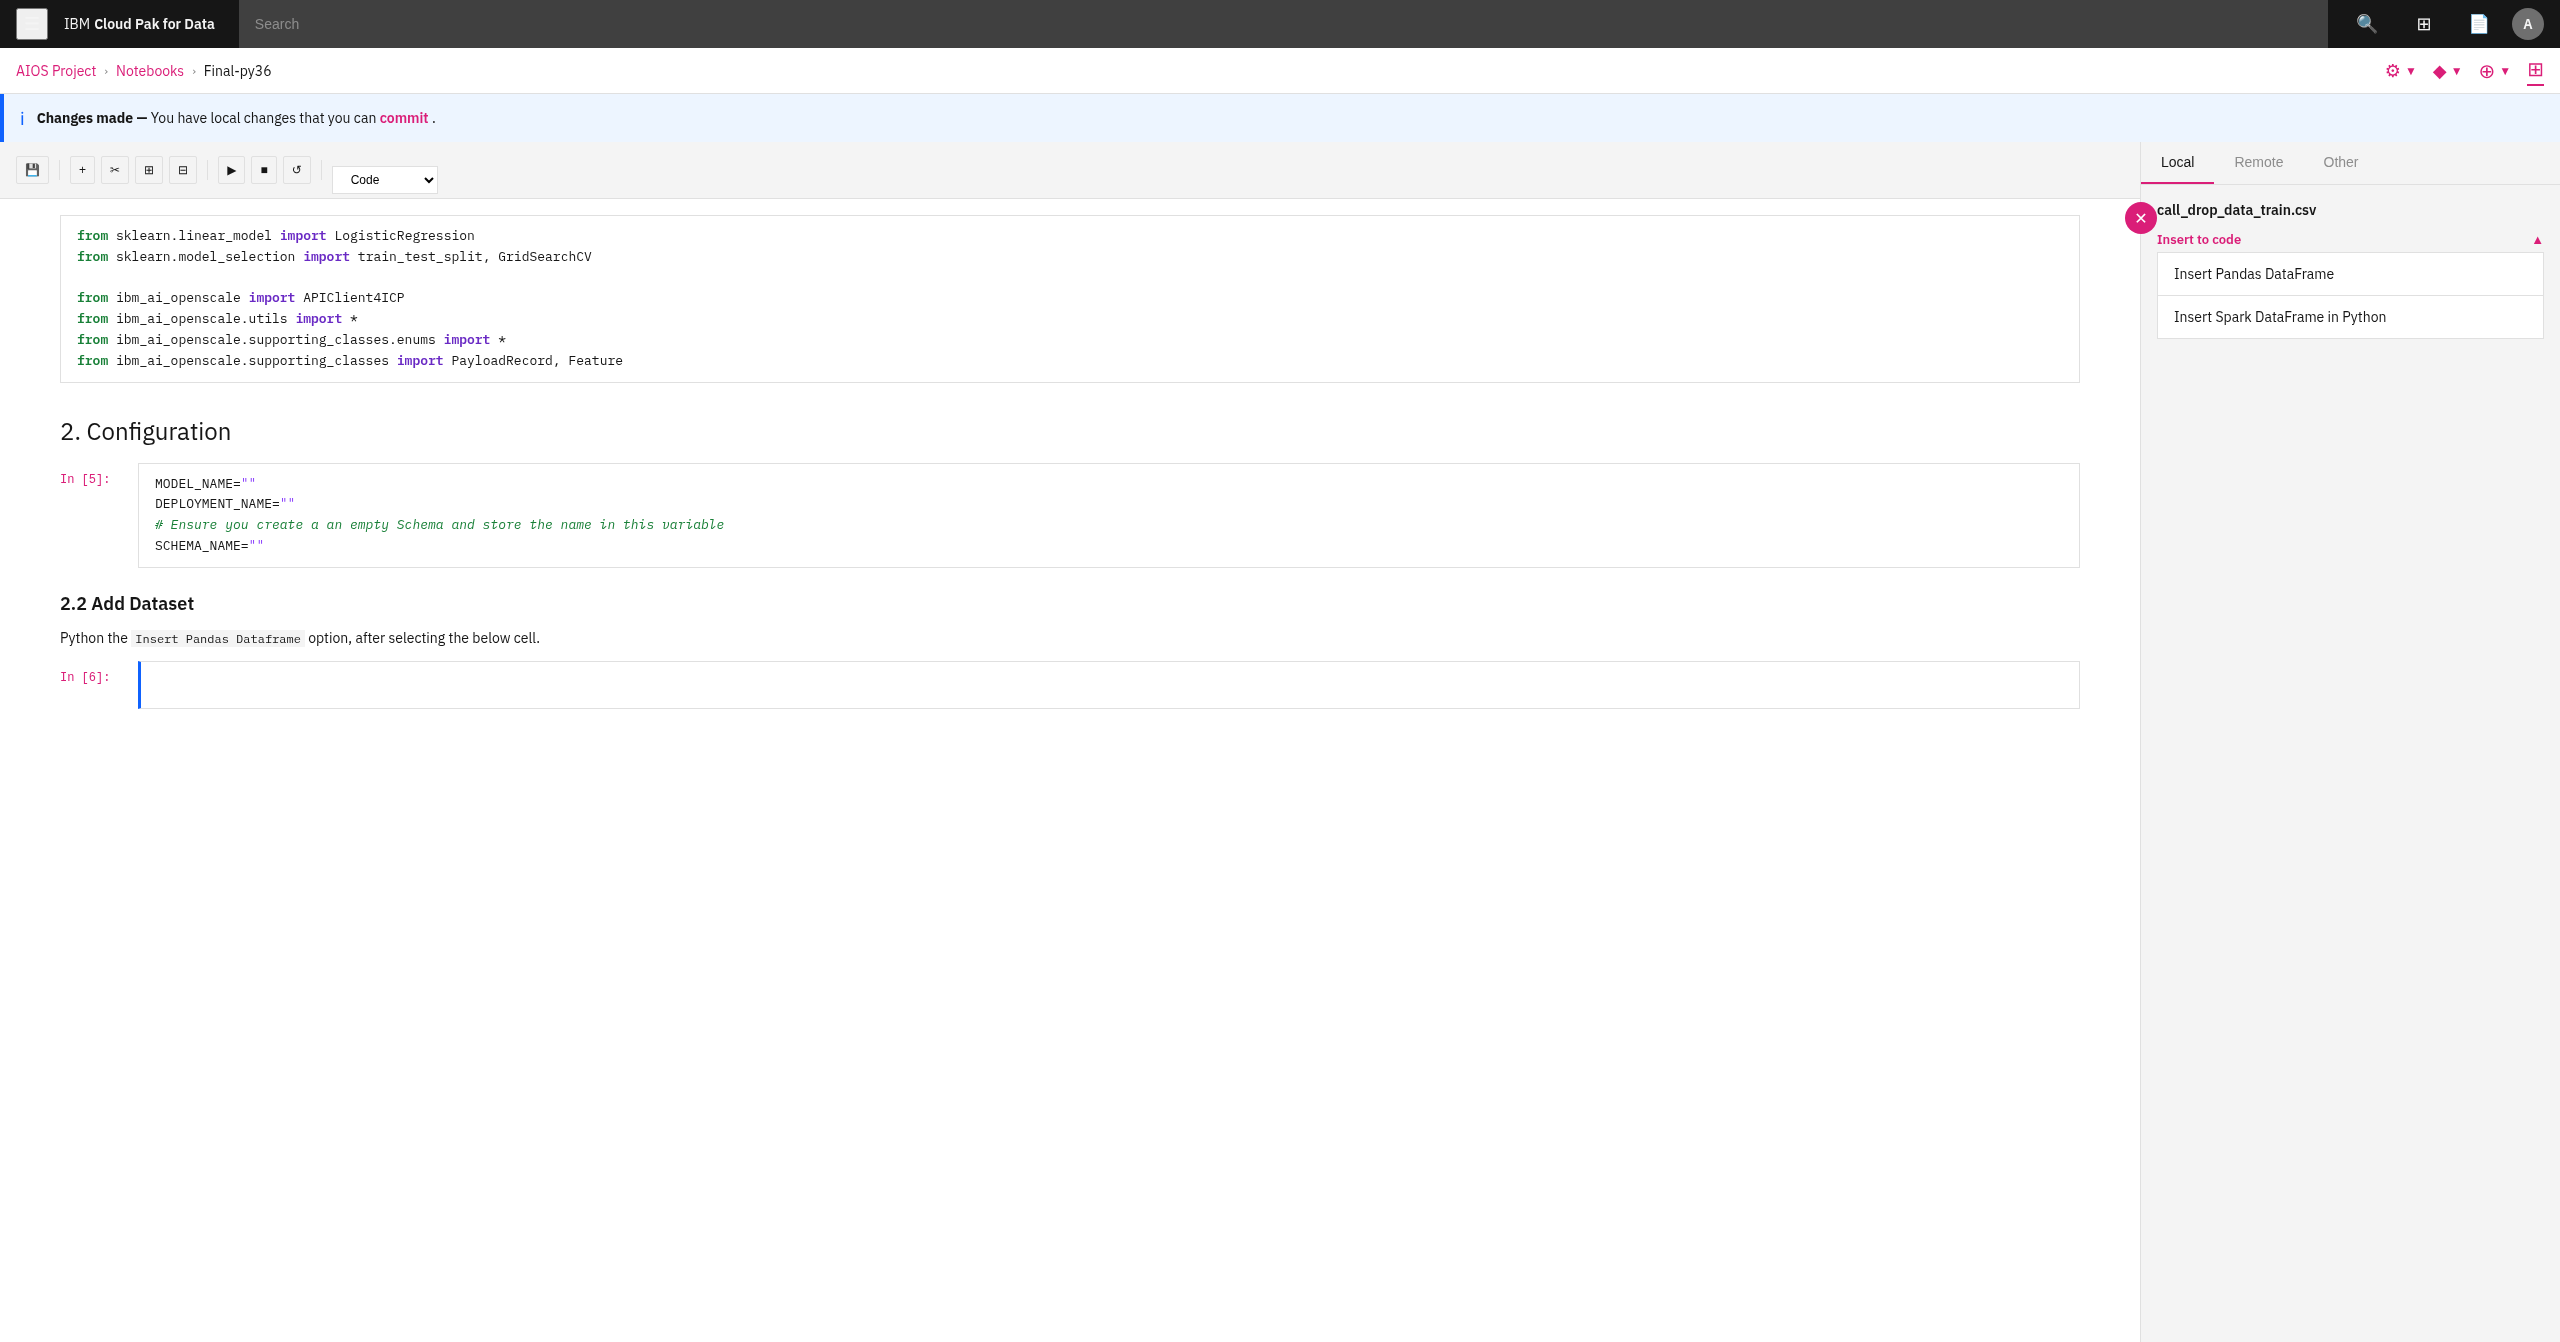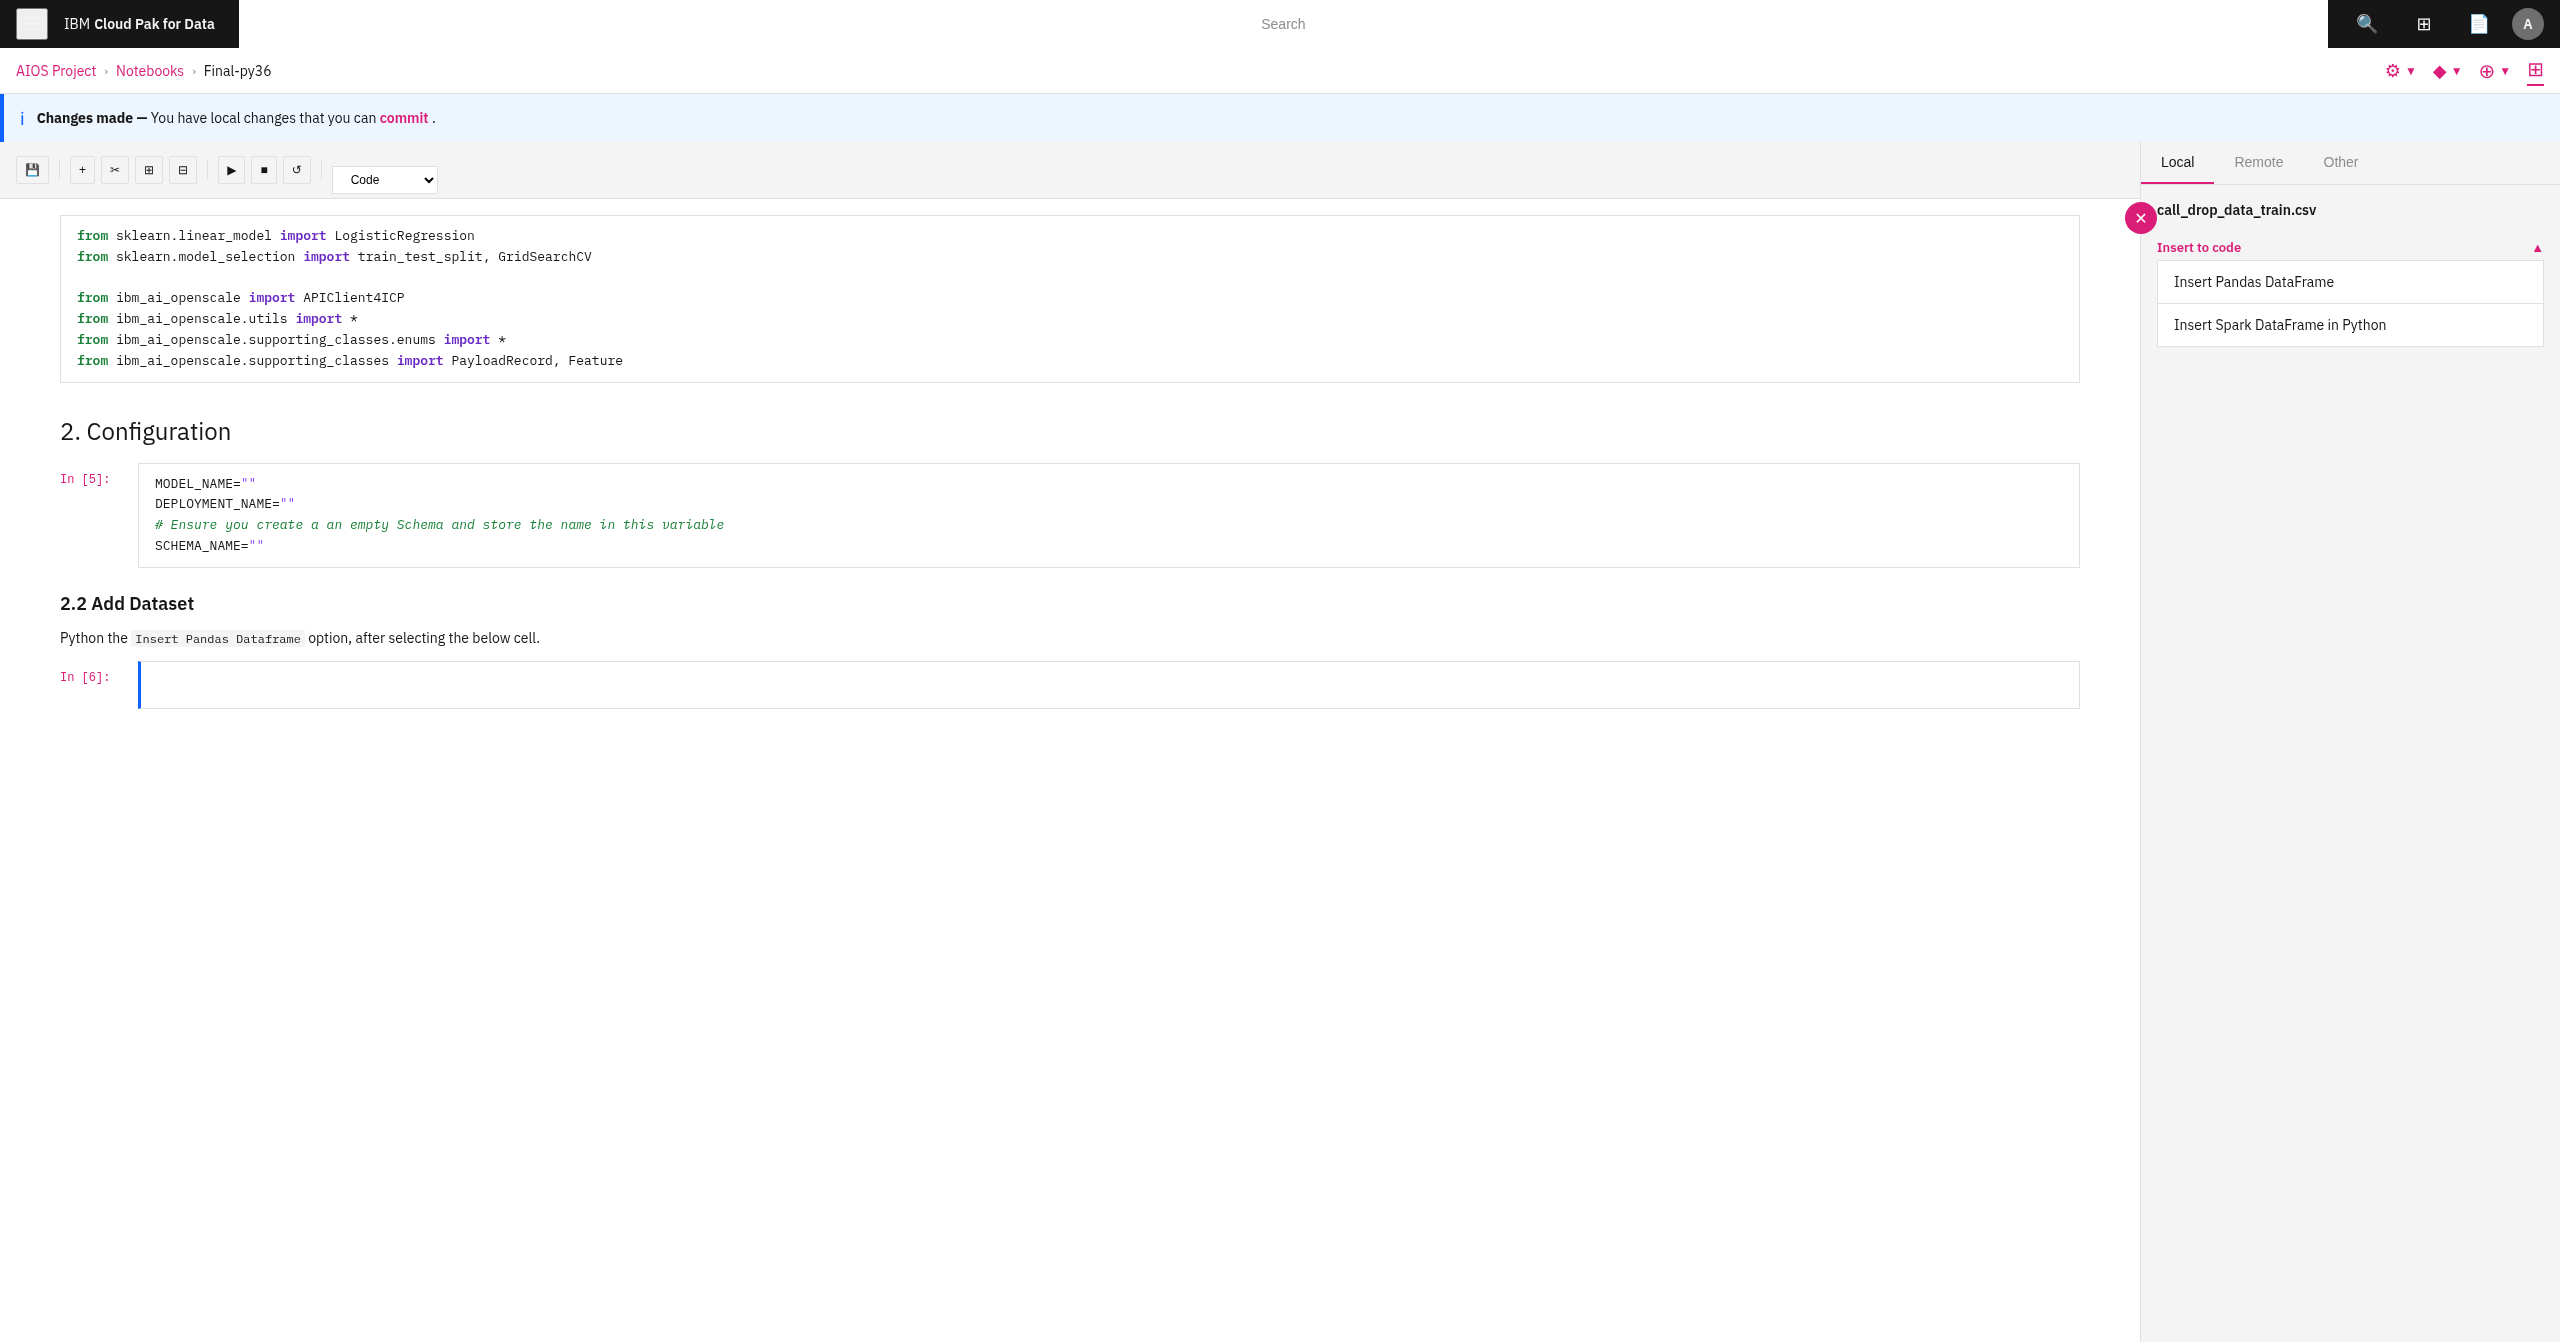--- a/index.html
+++ b/index.html
@@ -28,29 +28,28 @@
       color: #f4f4f4;
       font-size: 14px;
       display: flex;
       align-items: center;
       gap: 4px;
     }
     .top-nav .brand span.ibm { font-weight: 400; }
     .top-nav .brand span.product { font-weight: 600; }
     .top-nav .search-bar {
       flex: 1;
-      background: #ffffff;
+      background: #404040;
       border: none;
       height: 48px;
       padding: 0 16px;
       color: #8d8d8d;
       font-size: 14px;
       outline: none;
       margin-left: 8px;
-      text-align: center;
     }
     .top-nav .search-bar::placeholder { color: #8d8d8d; }
     .nav-icons {
       display: flex;
       align-items: center;
       gap: 8px;
       margin-left: auto;
     }
     .nav-icon-btn {
       color: #f4f4f4;
@@ -324,21 +323,21 @@
     
     .panel-body {
       padding: 16px;
       flex: 1;
       overflow-y: auto;
     }
     .panel-filename {
       font-size: 14px;
       font-weight: 600;
       color: #161616;
-      margin-bottom: 20px;
+      margin-bottom: 12px;
     }
     .panel-insert-label {
       color: #da1e78;
       font-size: 13px;
       font-weight: 600;
       cursor: pointer;
       display: flex;
       align-items: center;
       justify-content: space-between;
       margin-bottom: 0;

